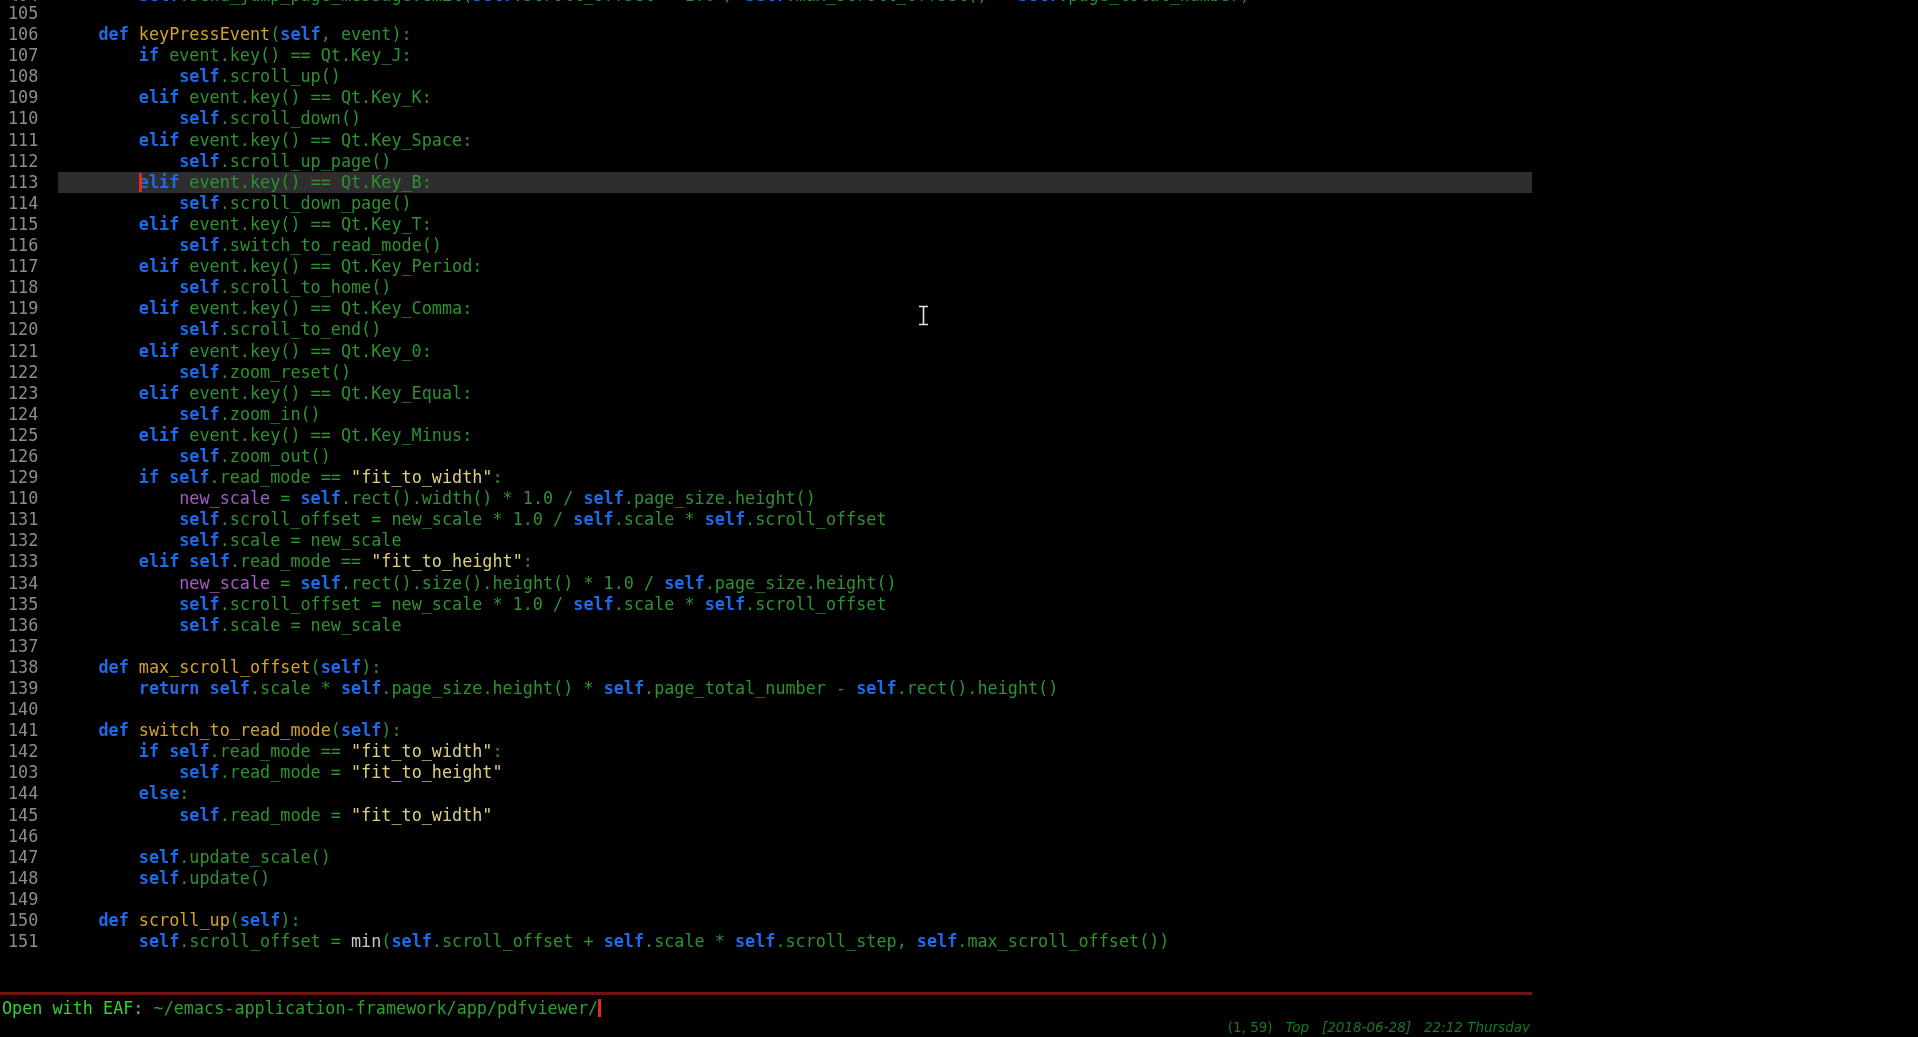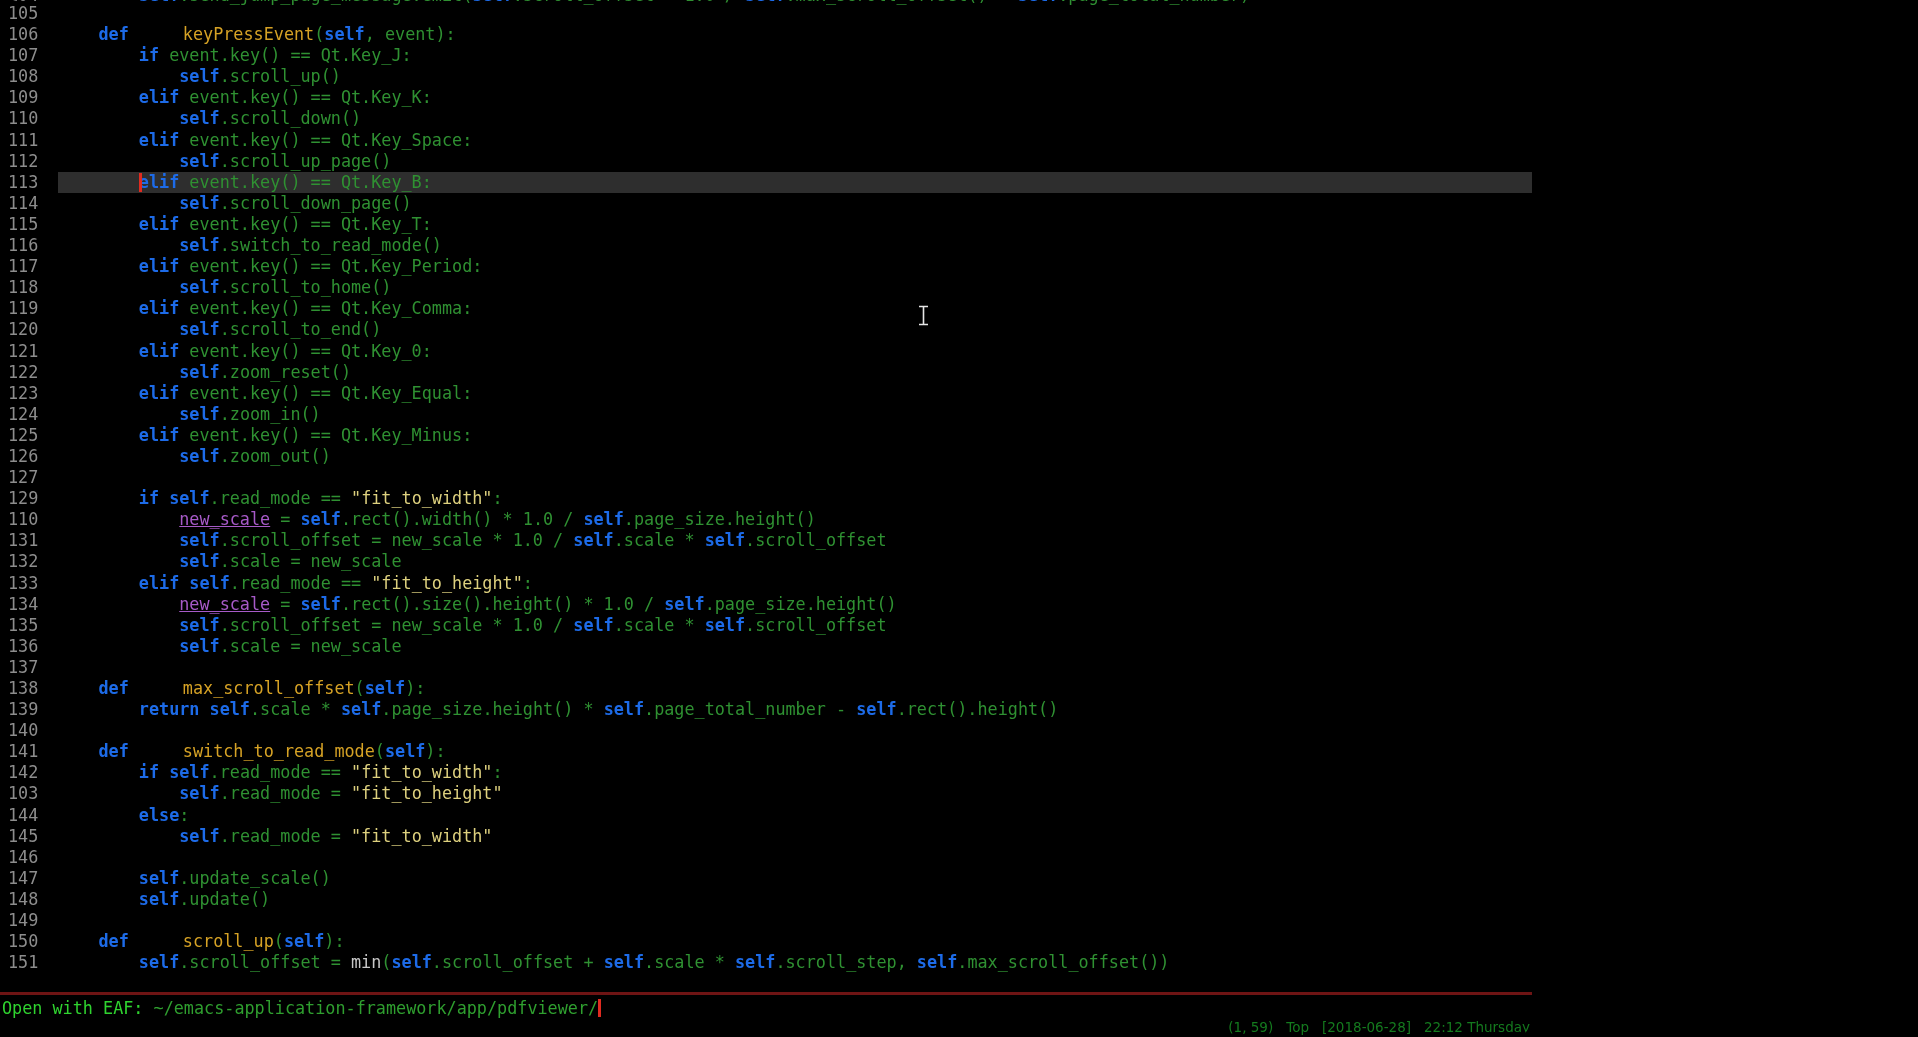--- a/index.html
+++ b/index.html
@@ -6,35 +6,35 @@
   #screen{position:relative;width:1532px;height:1037px;background:#000;overflow:hidden;
           font-family:"DejaVu Sans Mono",monospace;font-size:16.8px;border-radius:19px;}
   #code{position:absolute;left:0;top:0;width:1918px;height:992px;overflow:hidden;}
   #code-lines{position:absolute;left:0;top:3px;right:0;}
   .row{display:flex;height:21.1px;line-height:21.1px;white-space:pre;}
   .ln{flex:0 0 40px;padding-left:8px;color:var(--linenum);}
   .lc{flex:1 1 auto;margin-left:10px;position:relative;white-space:pre;}
   .row.hl .lc{background:var(--hlline);}
   .tk-d{color:var(--default);}
   .tk-k{color:var(--keyword);font-weight:bold;}
-  .tk-f{color:var(--funcname);margin-left:44px;}
+  .tk-f{color:var(--funcname);}
   .tk-s{color:var(--string);}
-  .tk-v{color:var(--variable);text-decoration:underline;}
+  .tk-v{color:var(--variable);}
   .tk-b{color:var(--builtin);}
   .cur-bar{display:inline-block;width:3px;height:19px;margin-right:-3px;vertical-align:-4px;
            background:var(--cursor);position:relative;z-index:2;}
   #clip104{position:absolute;left:0;top:-15.5px;right:0;}
   #modeline{position:absolute;left:0;top:992px;width:1918px;height:2.5px;background:var(--modeline);}
   #echo{position:absolute;left:2px;top:997px;height:22px;line-height:22px;white-space:pre;text-align:right;}
   #echo .prompt{color:var(--prompt);}
   #echo .input{color:var(--inputtxt);}
   #mb-cursor{display:inline-block;width:3px;height:18px;vertical-align:-3px;background:var(--cursor);}
   #tray{position:absolute;right:2px;bottom:2px;color:var(--tray);
         font-family:"DejaVu Sans",sans-serif;font-size:13.5px;white-space:pre;}
-  #tray span+span{margin-left:13px;}
+  #tray span+span{margin-left:13px;font-style:italic;}
   #mouse{position:absolute;left:917px;top:305px;width:13px;height:21px;z-index:5;}
 </style>
 </head>
 <body>
 
 <div id="screen" style="--background: #000000; --default: #2f9132; --keyword: #1d6be8; --funcname: #d6a225; --string: #ddd07e; --variable: #a75ac8; --builtin: #c8c8c8; --linenum: #8d8d8d; --hlline: #2e2e2e; --cursor: #e02b20; --modeline: #6e1414; --prompt: #2fd32f; --inputtxt: #2f9f2f; --tray: #147a1e;">
 
   <div id="code">
     <div id="clip104">
         <div class="row"><span class="ln">104</span><span class="lc"><span class="tk-d">        </span><span class="tk-k">self</span><span class="tk-d">.send_jump_page_message.emit(</span><span class="tk-k">self</span><span class="tk-d">.scroll_offset * 1.0 / </span><span class="tk-k">self</span><span class="tk-d">.max_scroll_offset() * </span><span class="tk-k">self</span><span class="tk-d">.page_total_number)</span></span></div>
@@ -55,21 +55,20 @@
         <div class="row"><span class="ln">117</span><span class="lc"><span class="tk-d">        </span><span class="tk-k">elif</span><span class="tk-d"> event.key() == Qt.Key_Period:</span></span></div>
         <div class="row"><span class="ln">118</span><span class="lc"><span class="tk-d">            </span><span class="tk-k">self</span><span class="tk-d">.scroll_to_home()</span></span></div>
         <div class="row"><span class="ln">119</span><span class="lc"><span class="tk-d">        </span><span class="tk-k">elif</span><span class="tk-d"> event.key() == Qt.Key_Comma:</span></span></div>
         <div class="row"><span class="ln">120</span><span class="lc"><span class="tk-d">            </span><span class="tk-k">self</span><span class="tk-d">.scroll_to_end()</span></span></div>
         <div class="row"><span class="ln">121</span><span class="lc"><span class="tk-d">        </span><span class="tk-k">elif</span><span class="tk-d"> event.key() == Qt.Key_0:</span></span></div>
         <div class="row"><span class="ln">122</span><span class="lc"><span class="tk-d">            </span><span class="tk-k">self</span><span class="tk-d">.zoom_reset()</span></span></div>
         <div class="row"><span class="ln">123</span><span class="lc"><span class="tk-d">        </span><span class="tk-k">elif</span><span class="tk-d"> event.key() == Qt.Key_Equal:</span></span></div>
         <div class="row"><span class="ln">124</span><span class="lc"><span class="tk-d">            </span><span class="tk-k">self</span><span class="tk-d">.zoom_in()</span></span></div>
         <div class="row"><span class="ln">125</span><span class="lc"><span class="tk-d">        </span><span class="tk-k">elif</span><span class="tk-d"> event.key() == Qt.Key_Minus:</span></span></div>
         <div class="row"><span class="ln">126</span><span class="lc"><span class="tk-d">            </span><span class="tk-k">self</span><span class="tk-d">.zoom_out()</span></span></div>
-        <div class="row"><span class="ln">127</span><span class="lc"></span></div>
         <div class="row"><span class="ln">129</span><span class="lc"><span class="tk-d">        </span><span class="tk-k">if</span><span class="tk-d"> </span><span class="tk-k">self</span><span class="tk-d">.read_mode == </span><span class="tk-s">"fit_to_width"</span><span class="tk-d">:</span></span></div>
         <div class="row"><span class="ln">110</span><span class="lc"><span class="tk-d">            </span><span class="tk-v">new_scale</span><span class="tk-d"> = </span><span class="tk-k">self</span><span class="tk-d">.rect().width() * 1.0 / </span><span class="tk-k">self</span><span class="tk-d">.page_size.height()</span></span></div>
         <div class="row"><span class="ln">131</span><span class="lc"><span class="tk-d">            </span><span class="tk-k">self</span><span class="tk-d">.scroll_offset = new_scale * 1.0 / </span><span class="tk-k">self</span><span class="tk-d">.scale * </span><span class="tk-k">self</span><span class="tk-d">.scroll_offset</span></span></div>
         <div class="row"><span class="ln">132</span><span class="lc"><span class="tk-d">            </span><span class="tk-k">self</span><span class="tk-d">.scale = new_scale</span></span></div>
         <div class="row"><span class="ln">133</span><span class="lc"><span class="tk-d">        </span><span class="tk-k">elif</span><span class="tk-d"> </span><span class="tk-k">self</span><span class="tk-d">.read_mode == </span><span class="tk-s">"fit_to_height"</span><span class="tk-d">:</span></span></div>
         <div class="row"><span class="ln">134</span><span class="lc"><span class="tk-d">            </span><span class="tk-v">new_scale</span><span class="tk-d"> = </span><span class="tk-k">self</span><span class="tk-d">.rect().size().height() * 1.0 / </span><span class="tk-k">self</span><span class="tk-d">.page_size.height()</span></span></div>
         <div class="row"><span class="ln">135</span><span class="lc"><span class="tk-d">            </span><span class="tk-k">self</span><span class="tk-d">.scroll_offset = new_scale * 1.0 / </span><span class="tk-k">self</span><span class="tk-d">.scale * </span><span class="tk-k">self</span><span class="tk-d">.scroll_offset</span></span></div>
         <div class="row"><span class="ln">136</span><span class="lc"><span class="tk-d">            </span><span class="tk-k">self</span><span class="tk-d">.scale = new_scale</span></span></div>
         <div class="row"><span class="ln">137</span><span class="lc"></span></div>
         <div class="row"><span class="ln">138</span><span class="lc"><span class="tk-d">    </span><span class="tk-k">def </span><span class="tk-f">max_scroll_offset</span><span class="tk-d">(</span><span class="tk-k">self</span><span class="tk-d">):</span></span></div>

